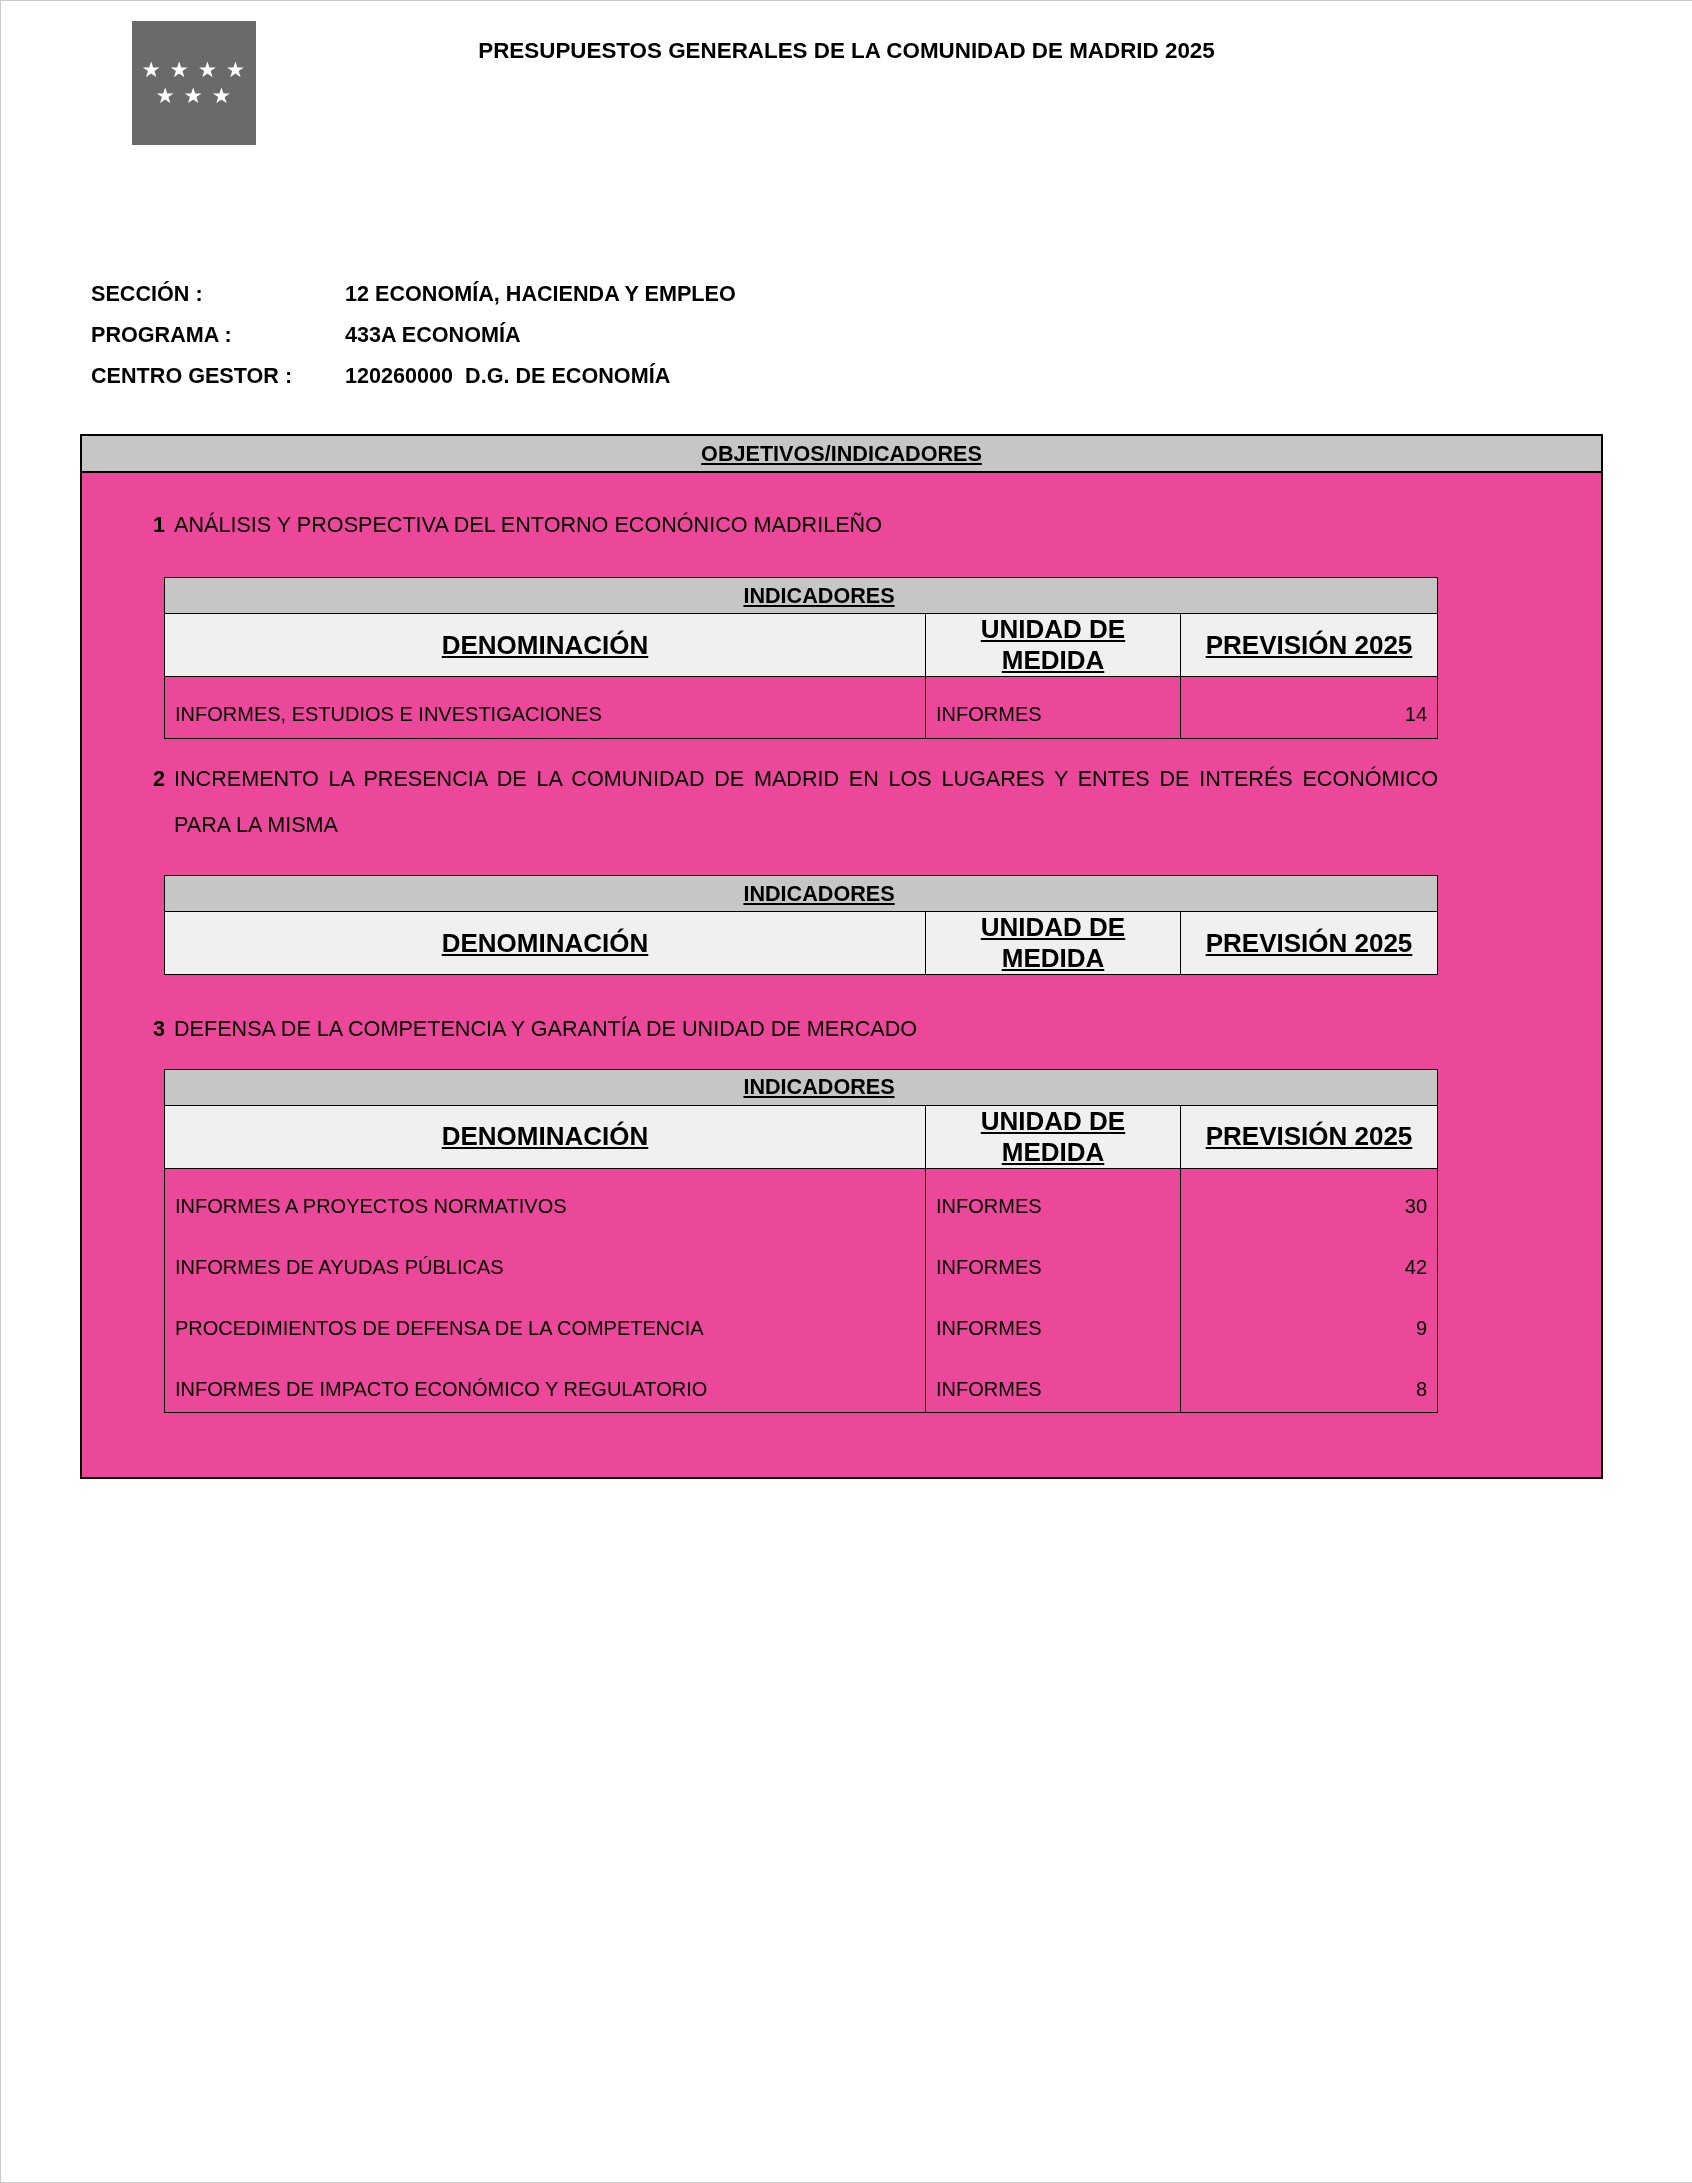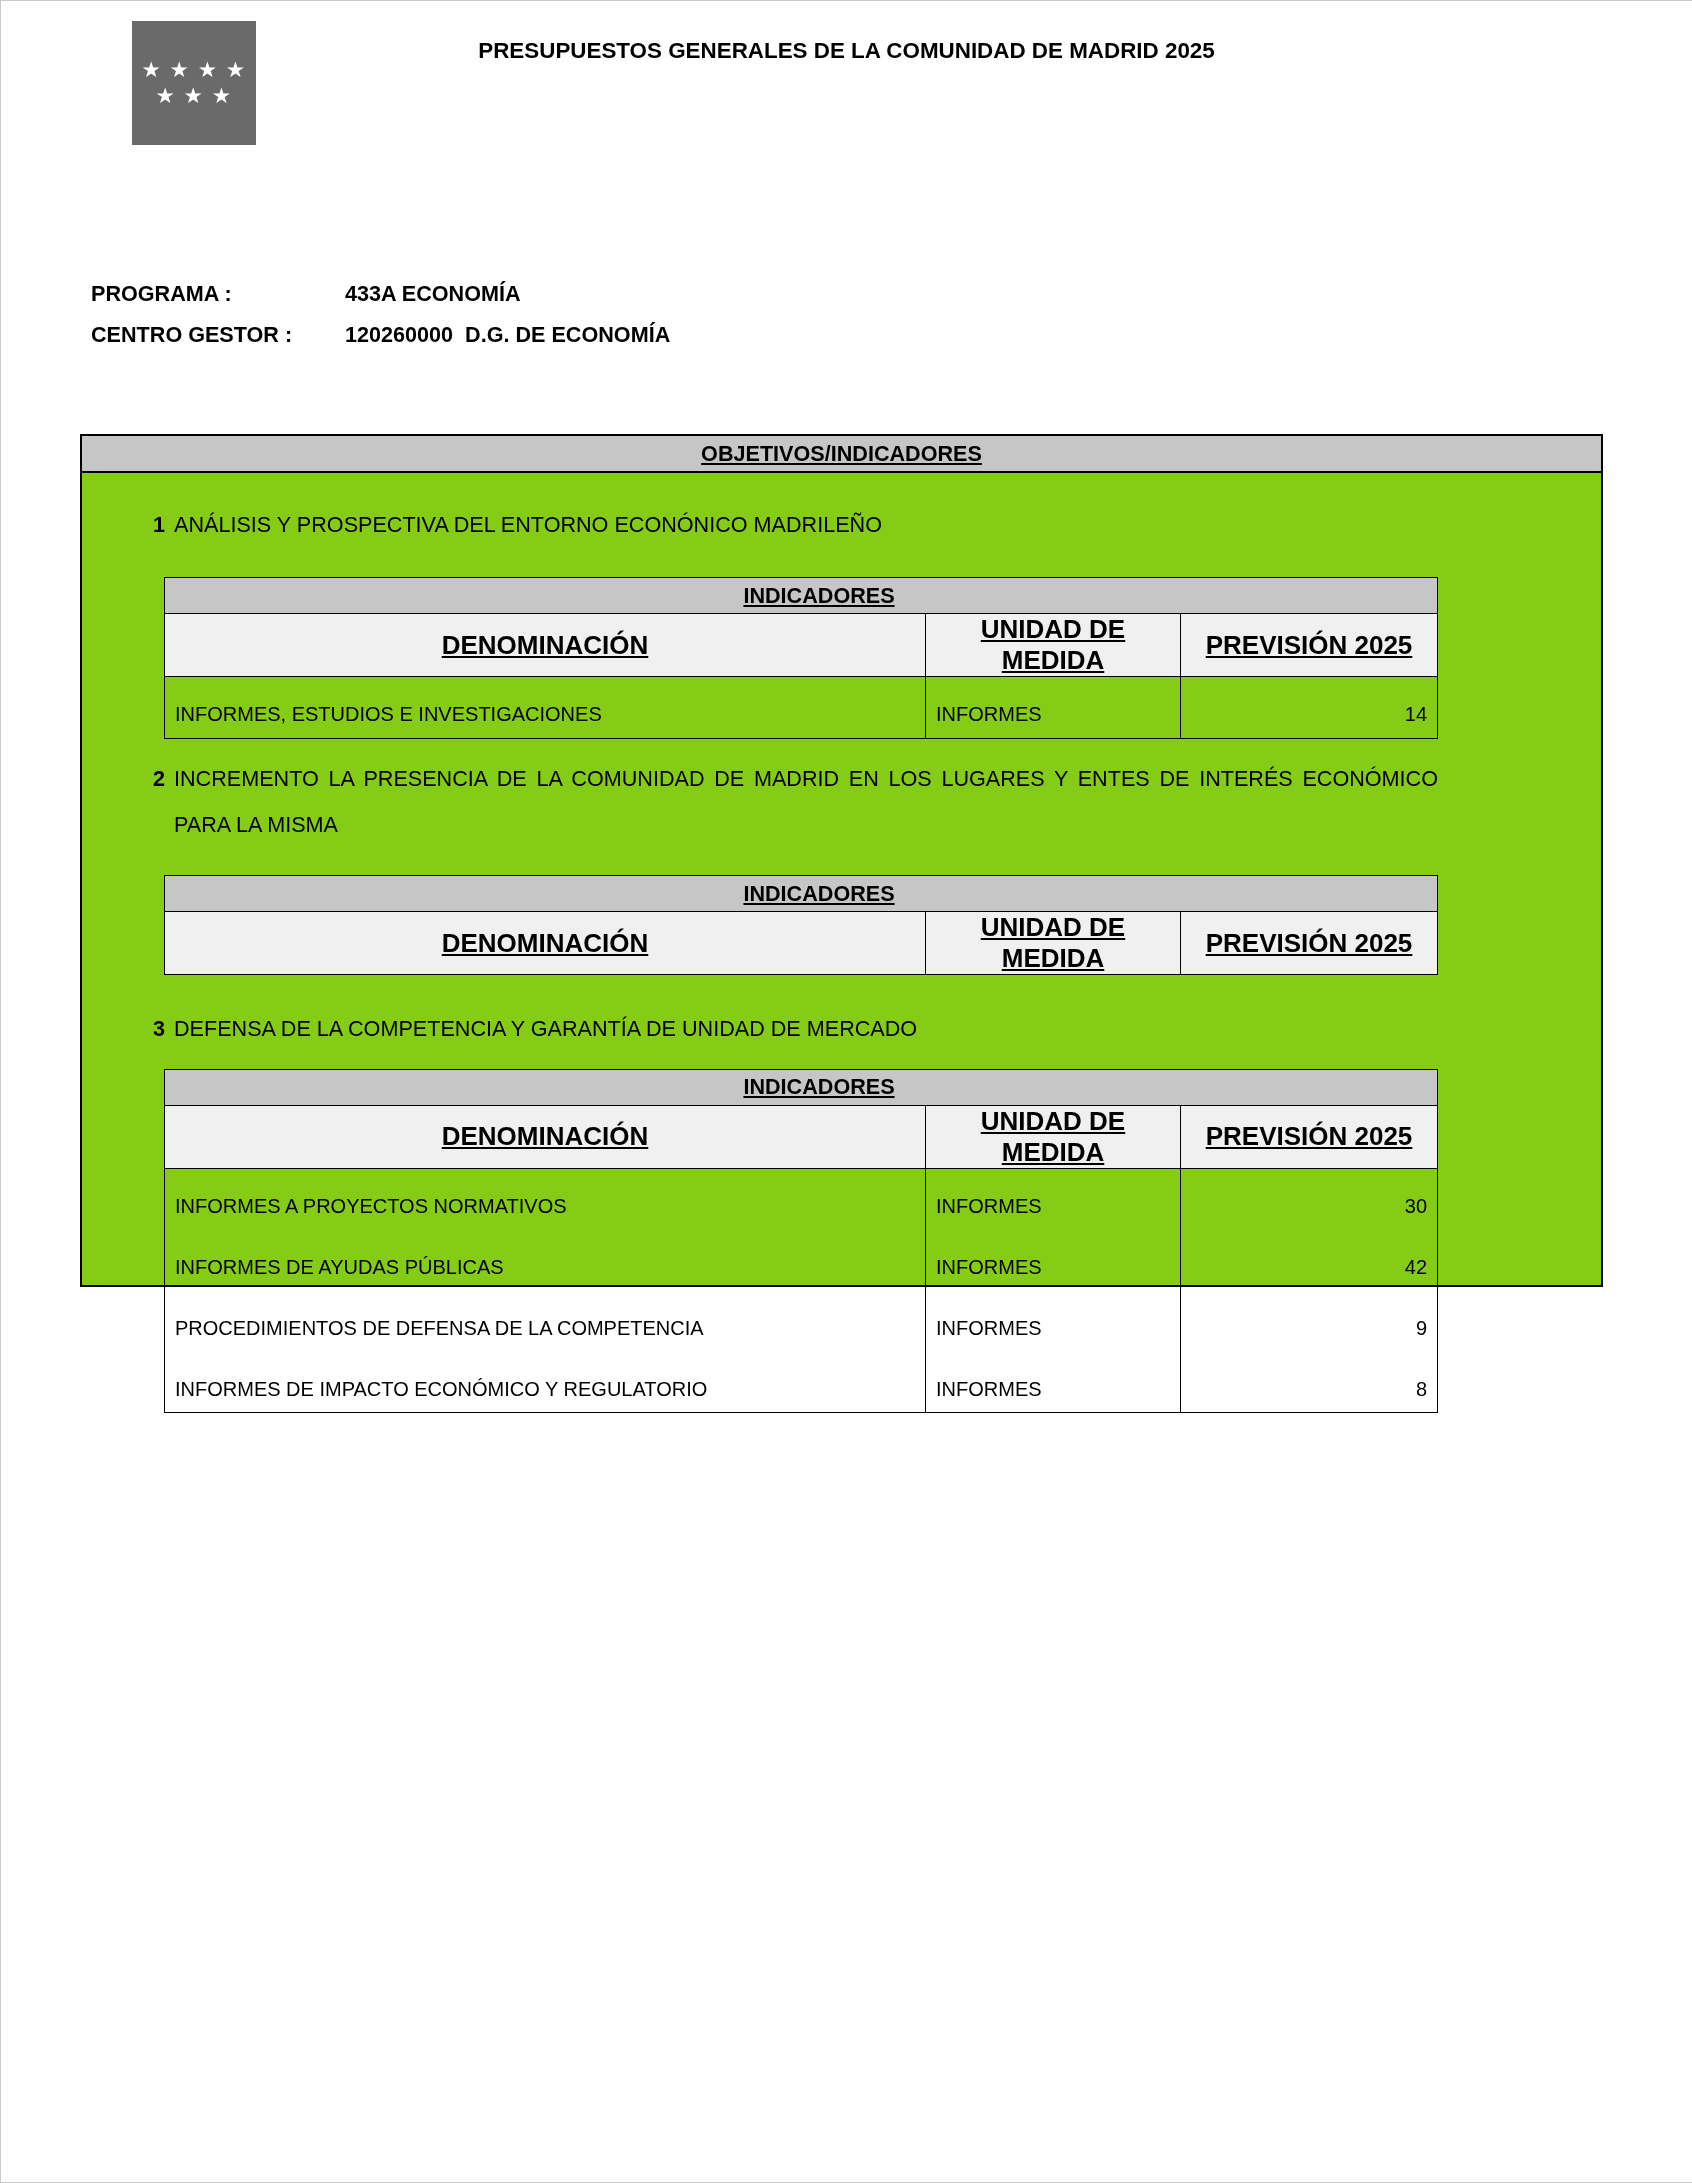--- a/index.html
+++ b/index.html
@@ -35,23 +35,23 @@
 
   
   .meta { position:absolute; left:90px; top:281px; font-size:21.6px; font-weight:bold; }
   .meta-row { display:flex; line-height:24.5px; margin-bottom:16.6px; }
   .meta-label { width:254px; flex:0 0 254px; }
   .meta-value { white-space:pre-wrap; }
 
   
   .box {
     position:absolute; left:79px; top:433px;
-    width:1523px; height:853px;
+    width:1523px; height:1045px;
     border:2.2px solid #000;
-    background:#84cc16;
+    background:#ec4899;
   }
   .box-titlebar {
     height:37px; background:#c6c6c6;
     border-bottom:2.2px solid #000;
     display:flex; align-items:center; justify-content:center;
     font-weight:bold; font-size:21.6px; text-decoration:underline;
   }
 
   .objective {
     display:flex; font-size:21.6px; line-height:46px;
@@ -112,20 +112,24 @@
 
 <div class="page">
 
   <div class="logo">
     <div class="stars">★ ★ ★ ★</div>
     <div class="stars">★ ★ ★</div>
   </div>
   <div class="doc-title">PRESUPUESTOS GENERALES DE LA COMUNIDAD DE MADRID 2025</div>
 
   <div class="meta">
+    <div class="meta-row">
+      <span class="meta-label">SECCIÓN :</span>
+      <span class="meta-value">12 ECONOMÍA, HACIENDA Y EMPLEO</span>
+    </div>
     <div class="meta-row">
       <span class="meta-label">PROGRAMA :</span>
       <span class="meta-value">433A ECONOMÍA</span>
     </div>
     <div class="meta-row">
       <span class="meta-label">CENTRO GESTOR :</span>
       <span class="meta-value">120260000  D.G. DE ECONOMÍA</span>
     </div>
   </div>
 

